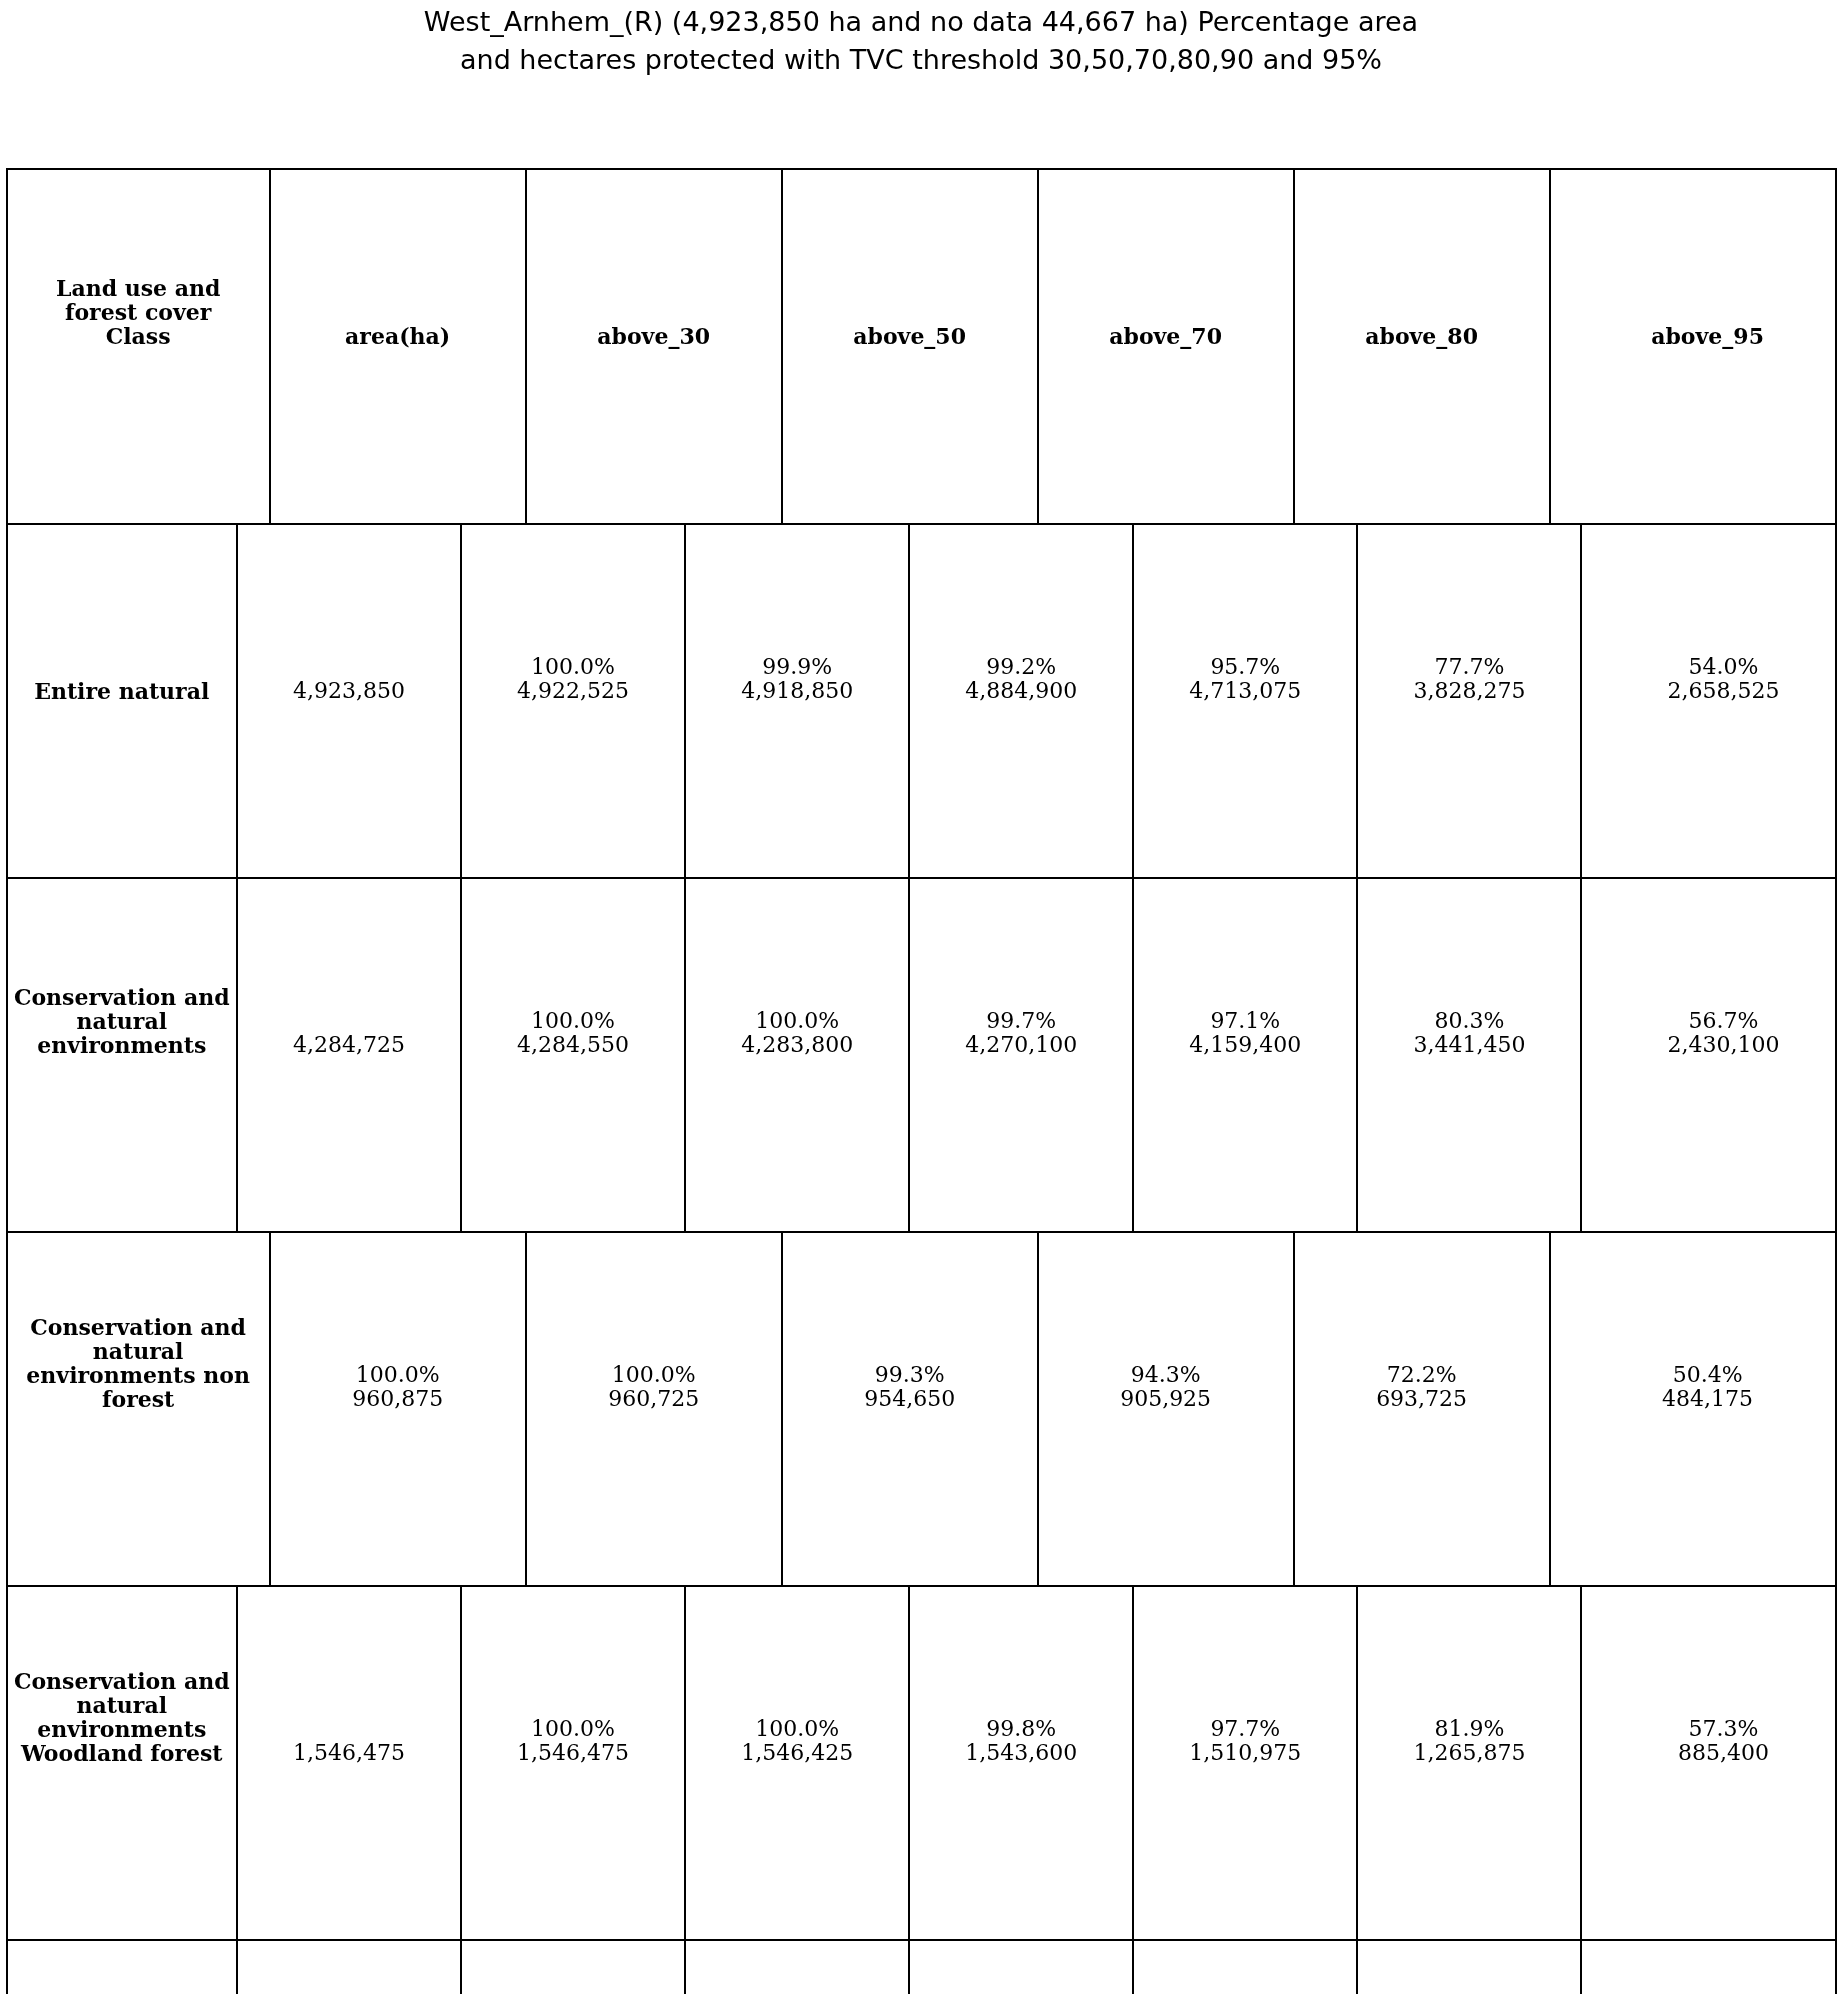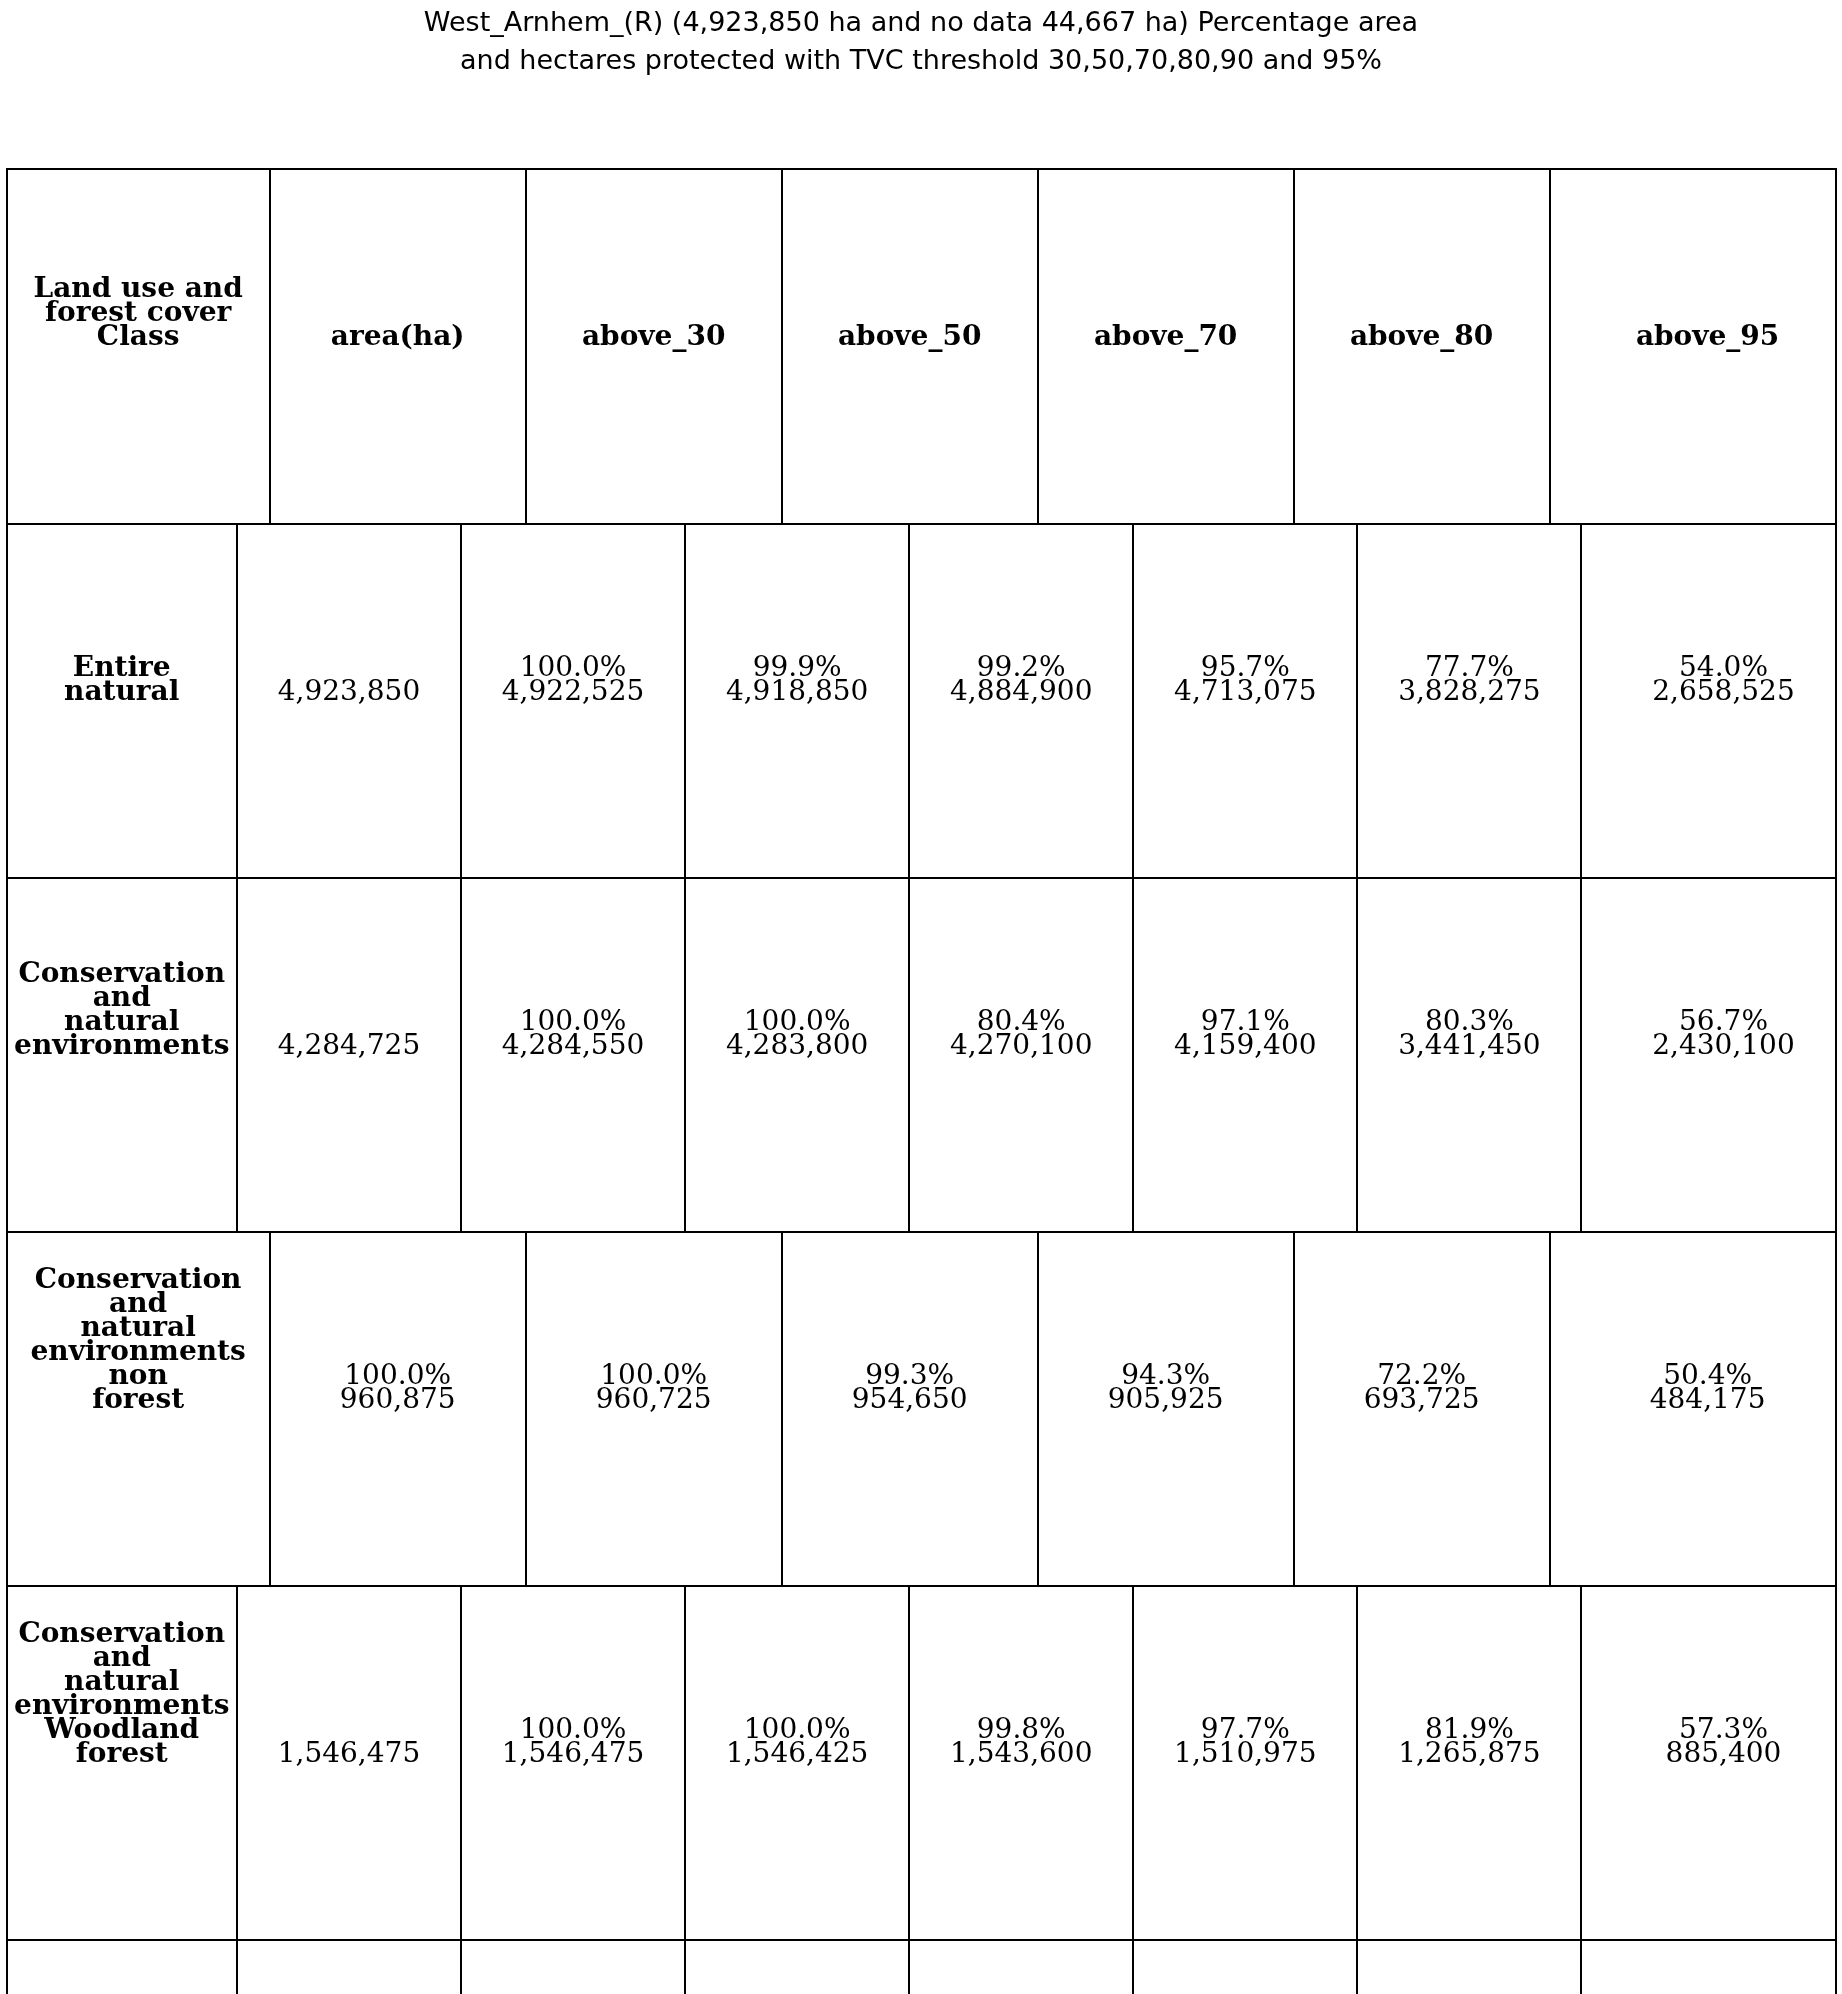--- a/index.html
+++ b/index.html
@@ -22,21 +22,21 @@
   }
   .tr { display:flex; border-bottom:2.4px solid #000; height:352px; position:relative; }
   .tr.header { height:353px; }
   .tr:last-child { border-bottom:none; }
   .td { flex:1 1 0; border-right:2.4px solid #000; position:relative; box-sizing:border-box; }
   .td:last-child { border-right:none;margin-left:30px; }
   .td.c0 { flex:1.028 1 0; }
   .ct {
     position:absolute; left:0; right:0; top:50.5%;
     transform:translateY(-100%);
-    text-align:center; font-size:28px; line-height:24px;
+    text-align:center; font-size:22px; line-height:24px;
     white-space:pre-line; color:#000; padding:0 3.2px;
   }
   .tr.header .ct, .td.c0 .ct { font-weight:bold; }
 </style>
 </head>
 <body>
 
 <div class="page">
 
   <div class="title">
@@ -115,21 +115,21 @@
         </div>
       <div class="td">
           <span class="ct">100.0%
 4,284,550</span>
         </div>
       <div class="td">
           <span class="ct">100.0%
 4,283,800</span>
         </div>
       <div class="td">
-          <span class="ct">80.4%
+          <span class="ct">99.7%
 4,270,100</span>
         </div>
       <div class="td">
           <span class="ct">97.1%
 4,159,400</span>
         </div>
       <div class="td">
           <span class="ct">80.3%
 3,441,450</span>
         </div>

